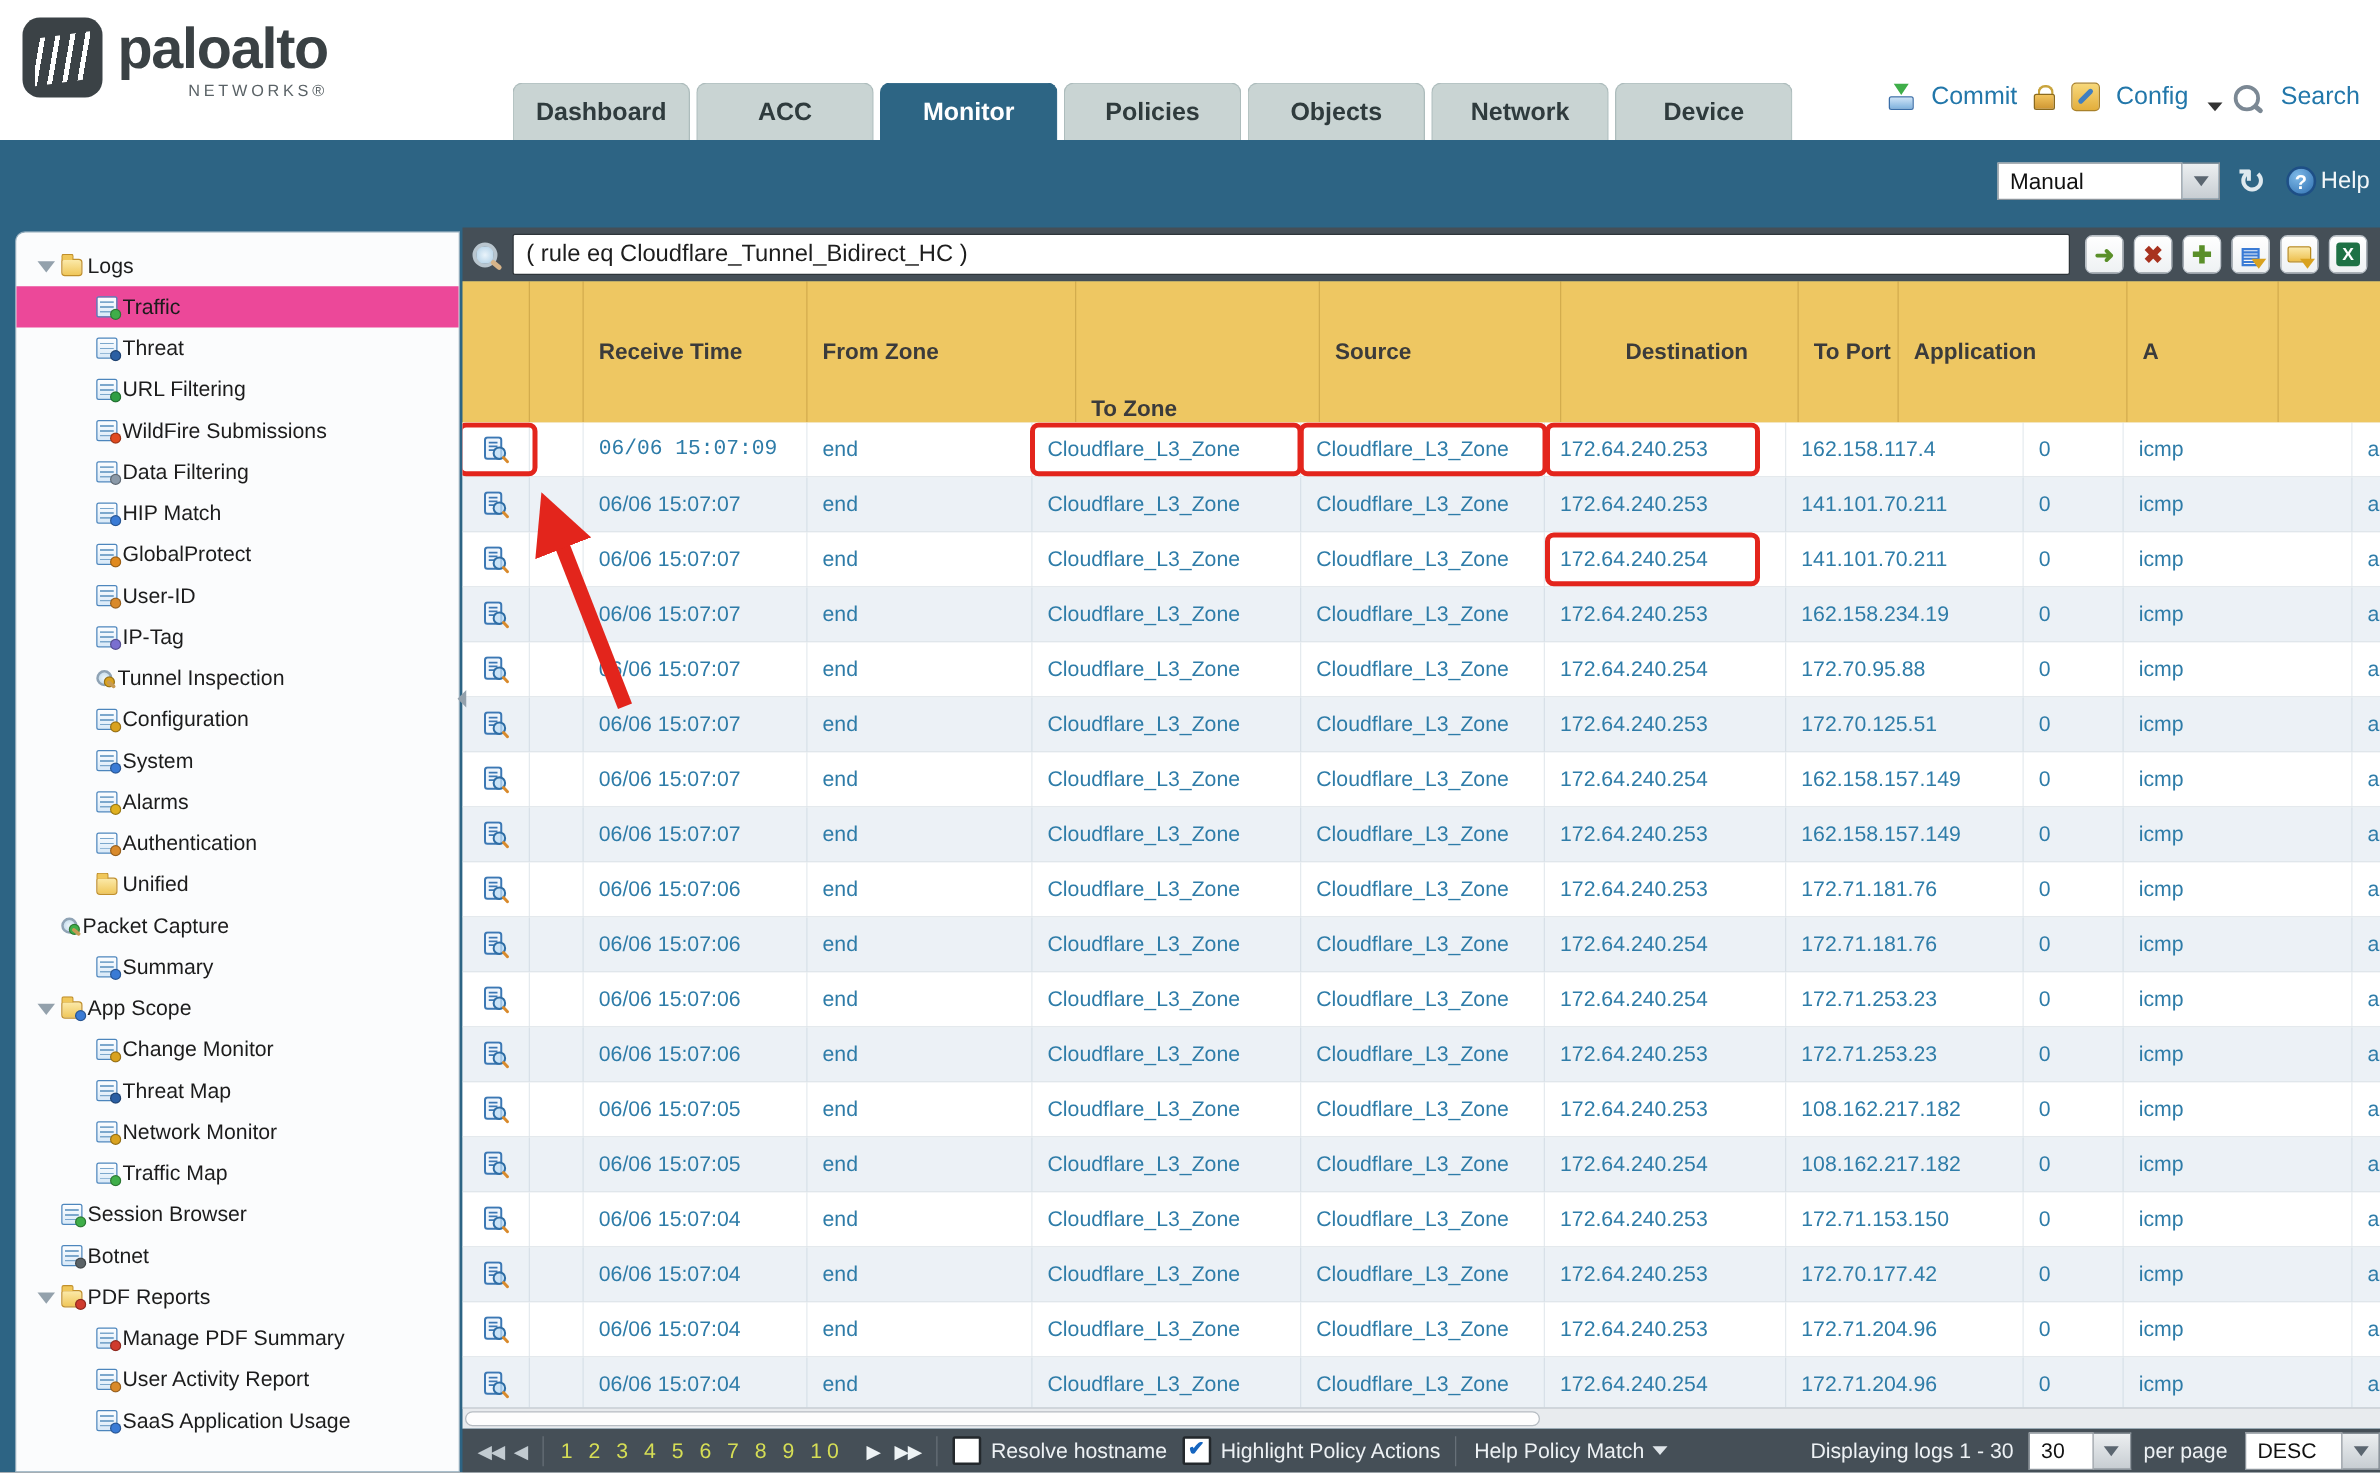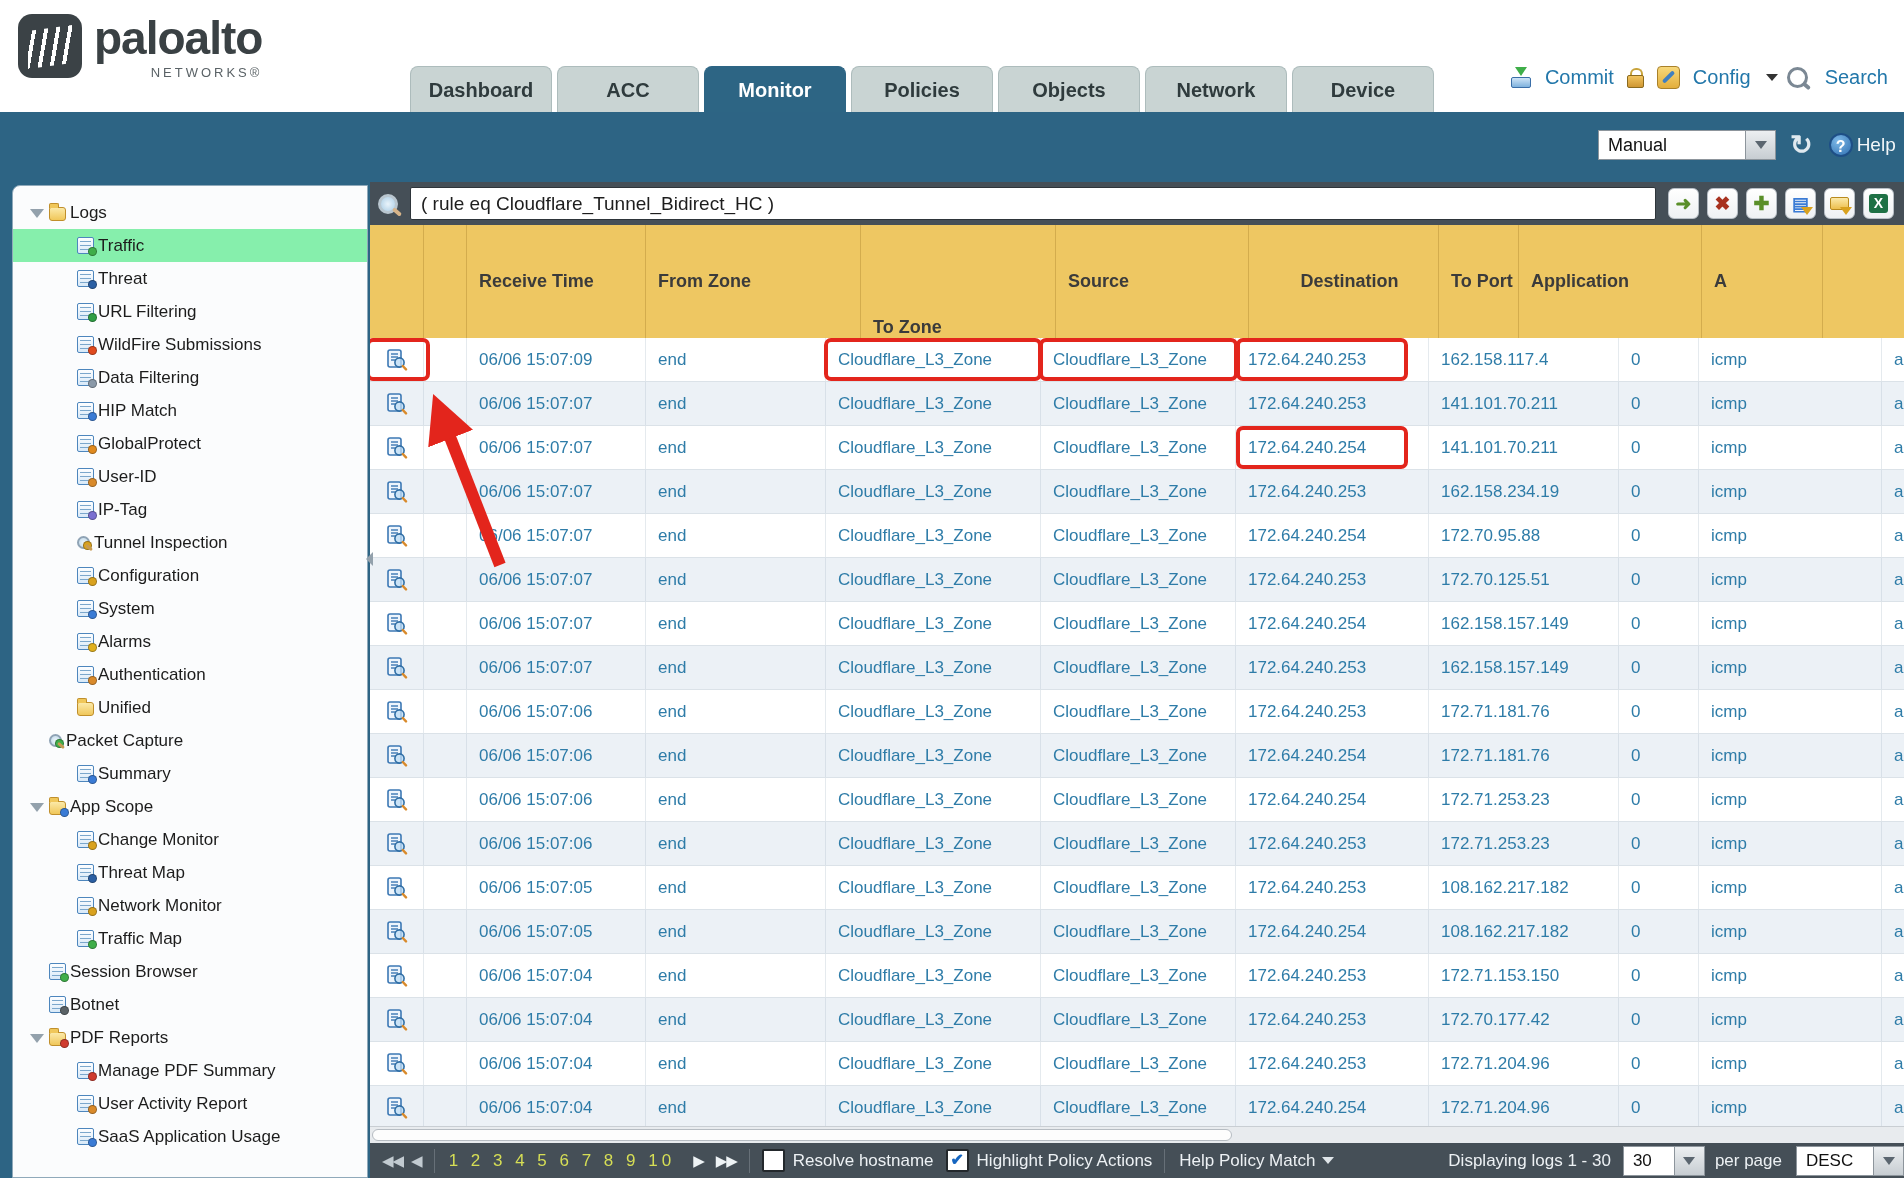--- a/index.html
+++ b/index.html
@@ -15,21 +15,21 @@
      transform:skewY(-8deg);}
   .logo-text{font-size:46px;font-weight:bold;color:#3a4144;letter-spacing:-1px;line-height:48px;}
   .logo-sub{font-size:13px;color:#5a6266;letter-spacing:3px;text-align:right;margin-top:3px;}
   .tabs{position:absolute;left:410px;bottom:0;display:flex;gap:5px;}
   .tab{min-width:142px;height:46px;line-height:46px;text-align:center;font-size:20px;font-weight:bold;
        color:#2f3b3d;background:#c9d4d3;border:1px solid #adbcbc;border-bottom:none;
        border-radius:8px 8px 0 0;box-sizing:border-box;padding:0 8px;cursor:pointer;}
   .tab.active{background:#2d6584;color:#fff;border-color:#2d6584;}
   .top-actions{position:absolute;right:16px;top:66px;display:flex;align-items:center;gap:9px;
        font-size:20px;color:#2277aa;}
-  .ta-group{display:flex;align-items:center;gap:13px;cursor:pointer;}
+  .ta-group{display:flex;align-items:flex-end;gap:13px;cursor:pointer;}
   .ic-commit{width:22px;height:22px;position:relative;}
   .ic-commit::before{content:"";position:absolute;left:5px;top:0;border-left:6px solid transparent;
        border-right:6px solid transparent;border-top:9px solid #3fae49;}
   .ic-commit::after{content:"";position:absolute;left:1px;bottom:1px;width:18px;height:9px;
        background:linear-gradient(#cfe4f7,#7fb2dd);border:1.5px solid #3a6ea8;border-radius:2px;}
   .ic-lock{width:17px;height:20px;position:relative;margin:0 4px;}
   .ic-lock::before{content:"";position:absolute;left:3px;top:0;width:9px;height:8px;
        border:2.5px solid #c9a43c;border-bottom:none;border-radius:6px 6px 0 0;}
   .ic-lock::after{content:"";position:absolute;left:0;bottom:0;width:15px;height:11px;
        background:linear-gradient(#f2c45e,#cf9733);border:1px solid #8a6a1f;border-radius:2px;}
@@ -60,21 +60,21 @@
   .ic-help::before{content:"?";}
   .help-label{color:#f2f6f8;font-size:19px;margin-left:4px;}
 
   
   .sidebar{position:absolute;left:12px;top:185px;width:356px;height:993px;background:#fbfcfd;
        border:1px solid #8fa9ba;border-radius:8px 0 0 0;box-sizing:border-box;overflow:hidden;z-index:3;}
   #side-list{padding-top:10px;}
   .sideitem{display:flex;align-items:center;height:33px;font-size:17px;color:#1c1c1c;cursor:pointer;white-space:nowrap;}
   .sideitem.lvl0{padding-left:16px;}
   .sideitem.lvl1{padding-left:44px;}
-  .sideitem.selected{background:#86efac;}
+  .sideitem.selected{background:#ec4899;}
   .slabel{margin-left:4px;}
   .exp{width:20px;height:18px;position:relative;flex:none;}
   .exp.on::before{content:"";position:absolute;left:1px;top:5px;border-left:7px solid transparent;
        border-right:7px solid transparent;border-top:9px solid #93a1ac;}
   .ic{width:17px;height:17px;position:relative;flex:none;}
   .ic i{position:absolute;right:-4px;bottom:-3px;width:9px;height:9px;border-radius:50%;
        border:1px solid rgba(0,0,0,.3);box-sizing:border-box;}
   .ic-doc{background:linear-gradient(#fdfeff,#d8e9f8);border:1.5px solid #4d86bd;border-radius:2px;box-sizing:border-box;}
   .ic-doc::before{content:"";position:absolute;left:2px;right:2px;top:3px;height:9px;
        background:repeating-linear-gradient(#7ba7cc 0 1.5px,transparent 1.5px 4px);}
@@ -477,21 +477,21 @@
           <svg width="22" height="22" viewBox="0 0 22 22">
             <rect x="2" y="1" width="13" height="17" rx="2" fill="#eef5fc" stroke="#3c78b4" stroke-width="1.6"></rect>
             <line x1="5" y1="5" x2="12" y2="5" stroke="#3c78b4" stroke-width="1.4"></line>
             <line x1="5" y1="8" x2="12" y2="8" stroke="#3c78b4" stroke-width="1.4"></line>
             <line x1="5" y1="11" x2="10" y2="11" stroke="#3c78b4" stroke-width="1.4"></line>
             <circle cx="13.5" cy="13.5" r="4.6" fill="rgba(190,220,245,.75)" stroke="#2e6da4" stroke-width="1.6"></circle>
             <line x1="16.8" y1="17" x2="20" y2="20.4" stroke="#d98a2b" stroke-width="2.4" stroke-linecap="round"></line>
           </svg>
         </div>
         <div class="tcell c-flag" style="width: 43px;"></div>
-        <div class="tcell c-receive_time" style="width: 179px;">06/06 15:07:09</div>
+        <div class="tcell c-receive_time" style="width: 179px; font-family: Liberation Mono, monospace;">06/06 15:07:09</div>
         <div class="tcell c-type" style="width: 180px;">end</div>
         <div class="tcell c-from_zone" style="width: 215px;">Cloudflare_L3_Zone</div>
         <div class="tcell c-to_zone" style="width: 195px;">Cloudflare_L3_Zone</div>
         <div class="tcell c-source" style="width: 193px;">172.64.240.253</div>
         <div class="tcell c-destination" style="width: 190px;">162.158.117.4</div>
         <div class="tcell c-to_port" style="width: 80px;">0</div>
         <div class="tcell c-application" style="width: 183px;">icmp</div>
         <div class="tcell c-action" style="width: 121px;">a</div>
         <div class="hl hl-detail"></div>
         <div class="hl hl-from"></div>

